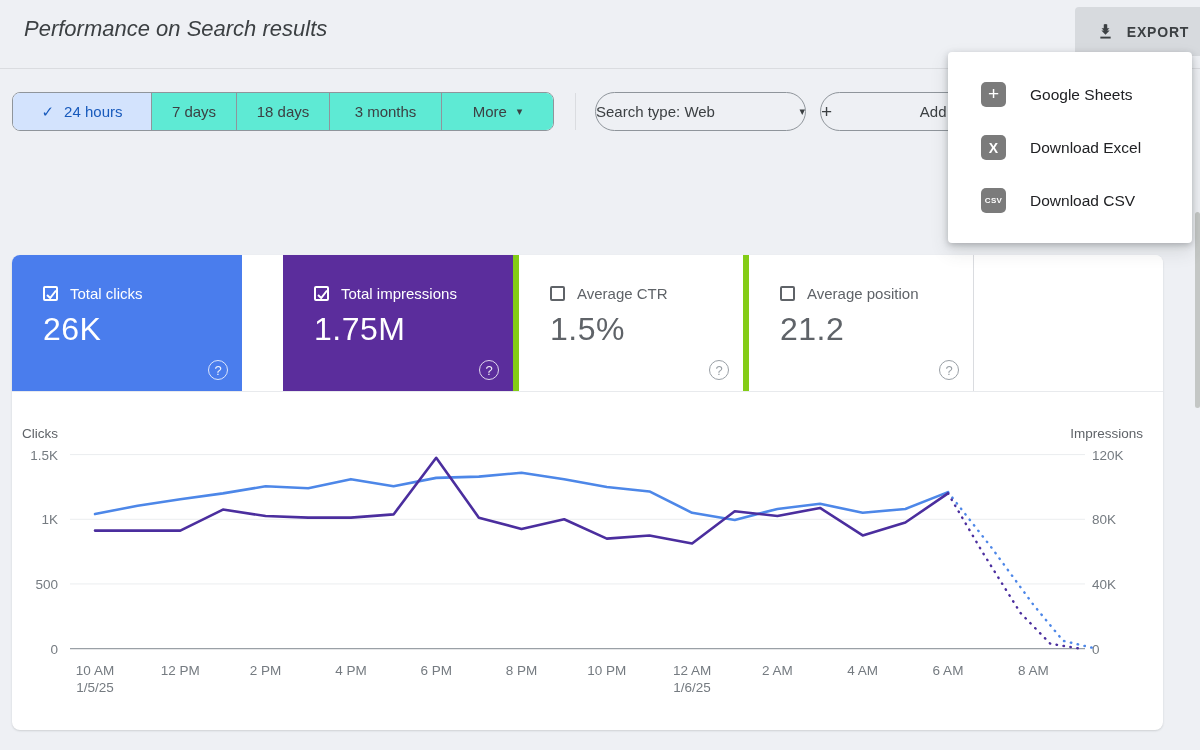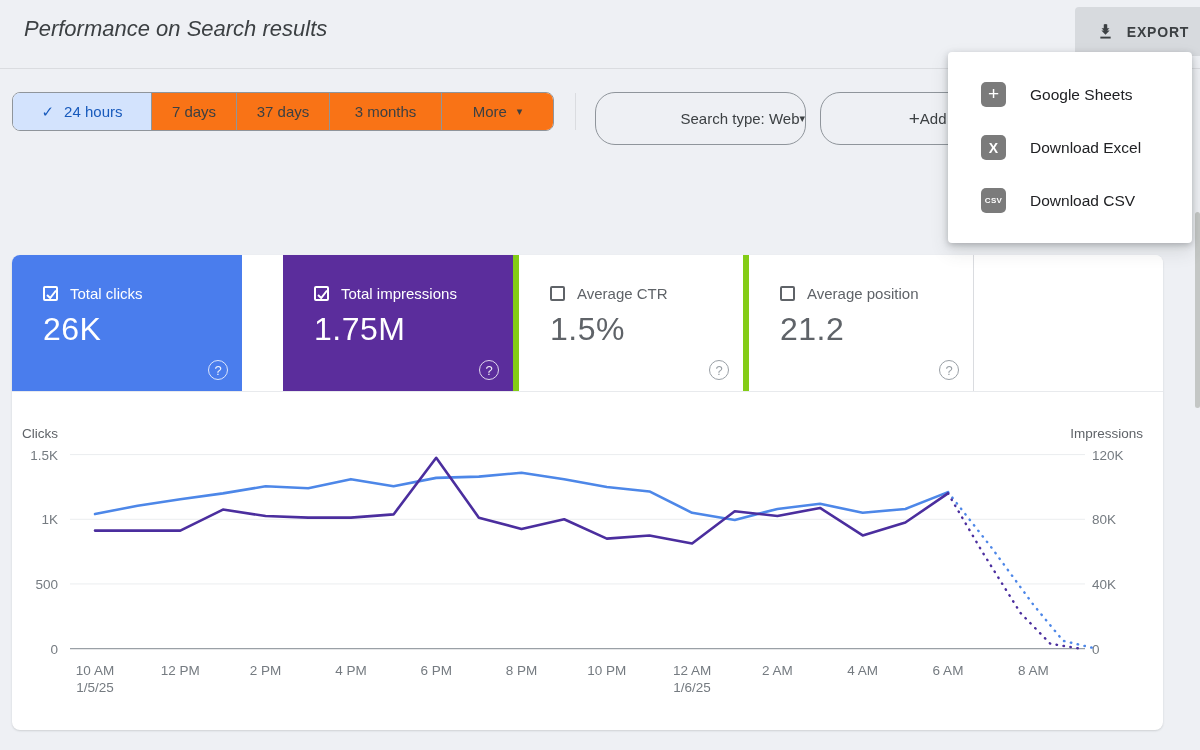--- a/index.html
+++ b/index.html
@@ -24,30 +24,30 @@
     display:flex; align-items:center; justify-content:center; font-weight:700; }
   .menu-ic.plus { font-size:19px; font-weight:400; padding-bottom:2px; }
   .menu-ic.x { font-size:14px; }
   .menu-ic.csv { font-size:8px; letter-spacing:0.3px; }
   .menu-item .lbl { font-size:15.5px; color:#202124; }
 
   
   .date-tabs { position:absolute; left:12px; top:92px; height:39px; display:flex;
     border:1px solid #8f959b; border-radius:8px; overflow:hidden; background:#fff; }
   .tab { display:flex; align-items:center; justify-content:center; gap:10px; font-size:15px;
-    color:#3c4043; border-left:1px solid #8f959b; cursor:pointer; background:#f97316; }
+    color:#3c4043; border-left:1px solid #8f959b; cursor:pointer; background:#5eead4; }
   .tab:first-child { border-left:none; }
   .tab.selected { background:#d3e3fd; color:#185abc; font-weight:400; }
   .tab .check { font-size:15px; color:#185abc; }
   .caret { font-size:11px; color:#3c4043; }
 
   .vsep { position:absolute; left:575px; top:93px; width:1px; height:37px; background:#dadce0; }
 
-  .pill { position:absolute; top:92px; height:53px; border:1px solid #8f959b; border-radius:20px;
-    background:transparent; display:flex; align-items:center; justify-content:flex-end; gap:0;
+  .pill { position:absolute; top:92px; height:39px; border:1px solid #8f959b; border-radius:20px;
+    background:transparent; display:flex; align-items:center; justify-content:space-between; gap:10px;
     font-size:15px; color:#3c4043; cursor:pointer; }
   .pill.search-type { left:595px; width:211px; }
   .pill.add-filter { left:820px; width:160px; }
   .plus-glyph { font-size:19px; font-weight:400; color:#3c4043; }
 
   
   .panel { position:absolute; left:12px; top:255px; width:1151px; height:475px;
     background:#fff; border-radius:8px; box-shadow:0 1px 2px rgba(60,64,67,.18); }
 
   
@@ -110,21 +110,21 @@
 
 <div class="date-tabs">
   <div class="tab selected" style="width:138px">
     <span class="check">✓</span>
     <span>24 hours</span>
   </div>
   <div class="tab" style="width:85px">
     <span>7 days</span>
   </div>
   <div class="tab" style="width:93px">
-    <span>37 days</span>
+    <span>18 days</span>
   </div>
   <div class="tab" style="width:112px">
     <span>3 months</span>
   </div>
   <div class="tab" style="width:112px">
     <span>More</span>
     <span class="caret">▾</span>
   </div>
 </div>
 

